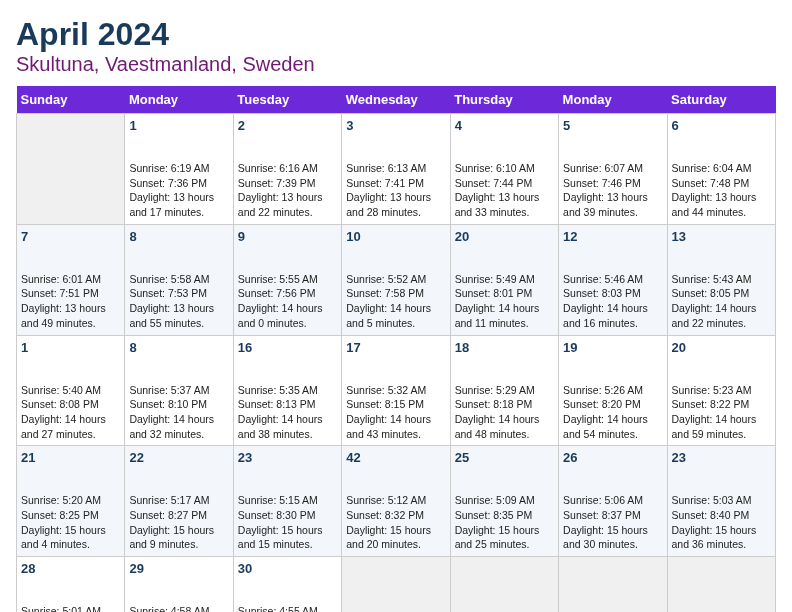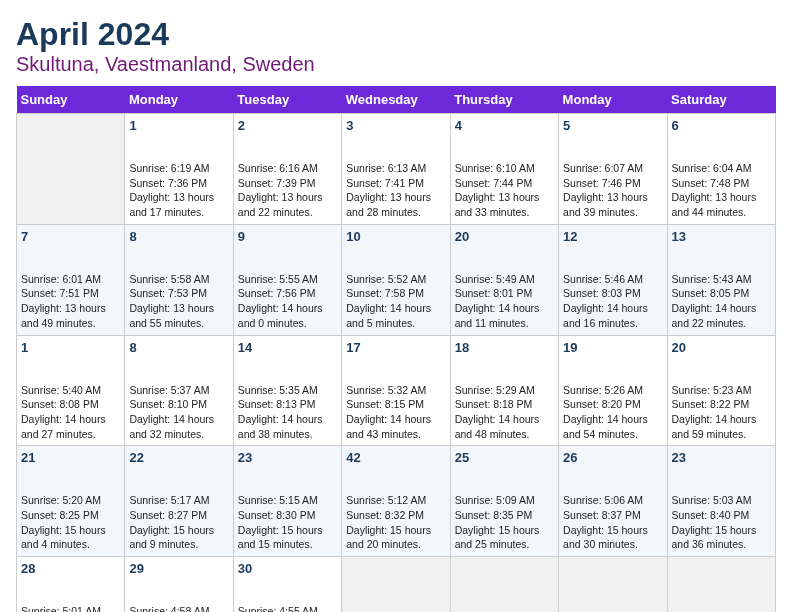--- a/index.html
+++ b/index.html
@@ -176,21 +176,21 @@
       <tr>
         <td>
           <div class="day-number">1</div>
           <div class="day-info">Sunrise: 5:40 AM<br>Sunset: 8:08 PM<br>Daylight: 14 hours<br>and 27 minutes.</div>
         </td>
         <td>
           <div class="day-number">8</div>
           <div class="day-info">Sunrise: 5:37 AM<br>Sunset: 8:10 PM<br>Daylight: 14 hours<br>and 32 minutes.</div>
         </td>
         <td>
-          <div class="day-number">14</div>
+          <div class="day-number">16</div>
           <div class="day-info">Sunrise: 5:35 AM<br>Sunset: 8:13 PM<br>Daylight: 14 hours<br>and 38 minutes.</div>
         </td>
         <td>
           <div class="day-number">17</div>
           <div class="day-info">Sunrise: 5:32 AM<br>Sunset: 8:15 PM<br>Daylight: 14 hours<br>and 43 minutes.</div>
         </td>
         <td>
           <div class="day-number">18</div>
           <div class="day-info">Sunrise: 5:29 AM<br>Sunset: 8:18 PM<br>Daylight: 14 hours<br>and 48 minutes.</div>
         </td>

